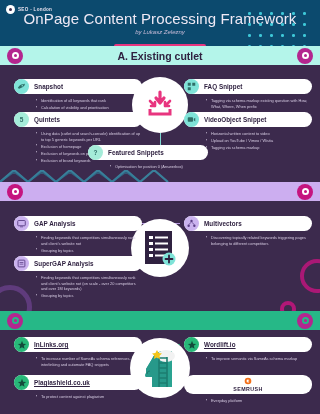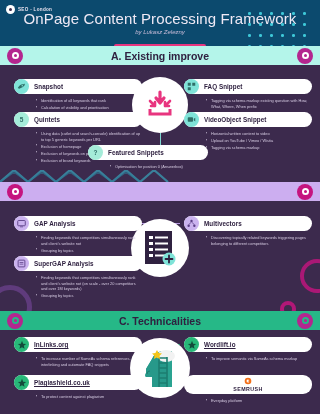--- a/index.html
+++ b/index.html
@@ -112,21 +112,21 @@
     <div class="subtitle">by Lukasz Zelezny</div>
     <div class="badge-wrap">
       <span class="badge">SEO Pre-Assessment</span>
     </div>
   </div>
 
   <div class="banner banner-a">
     <span class="ring left">
         <span class="ring-in"></span>
       </span>
-    <h2>A. Existing improve</h2>
+    <h2>A. Existing cutlet</h2>
     <span class="ring right">
         <span class="ring-in"></span>
       </span>
   </div>
 
   <div class="sec sec-a">
 
     <div class="connector" style="left:140px; top:21px; width:22px;"></div>
     <div class="connector" style="right:140px; top:21px; width:22px;"></div>
     <div class="connector" style="left:140px; top:54px; width:22px;"></div>
@@ -311,21 +311,20 @@
 
     <div class="deco" style="left:-12px; bottom:-18px; width:44px; height:44px; border:5px solid #8a4fb5; opacity:.45;"></div>
     <div class="deco" style="right:24px; bottom:-6px; width:16px; height:16px; border:4px solid #c5147f; opacity:.85;"></div>
     <div class="deco" style="right:-14px; bottom:18px; width:34px; height:34px; border:4px solid #c5147f; opacity:.8;"></div>
   </div>
 
   <div class="banner banner-c">
     <span class="ring left">
         <span class="ring-in"></span>
       </span>
-    <h2>C. Technicalities</h2>
     <span class="ring right">
         <span class="ring-in"></span>
       </span>
   </div>
 
   <div class="sec sec-c">
 
     <div class="connector" style="left:140px; top:14px; width:22px; background:#1f8f6a;"></div>
     <div class="connector" style="right:140px; top:14px; width:22px; background:#1f8f6a;"></div>
     <div class="connector" style="left:140px; top:52px; width:22px; background:#1f8f6a;"></div>

